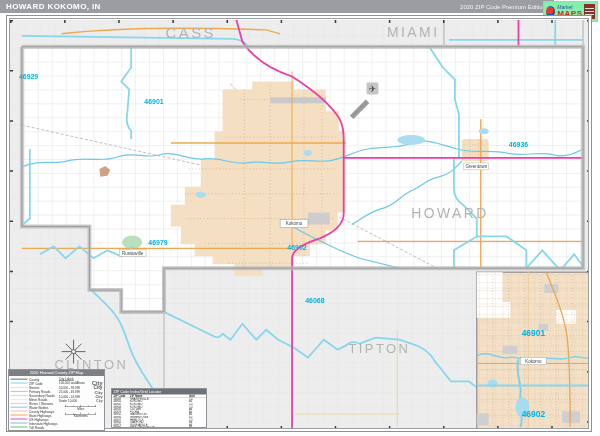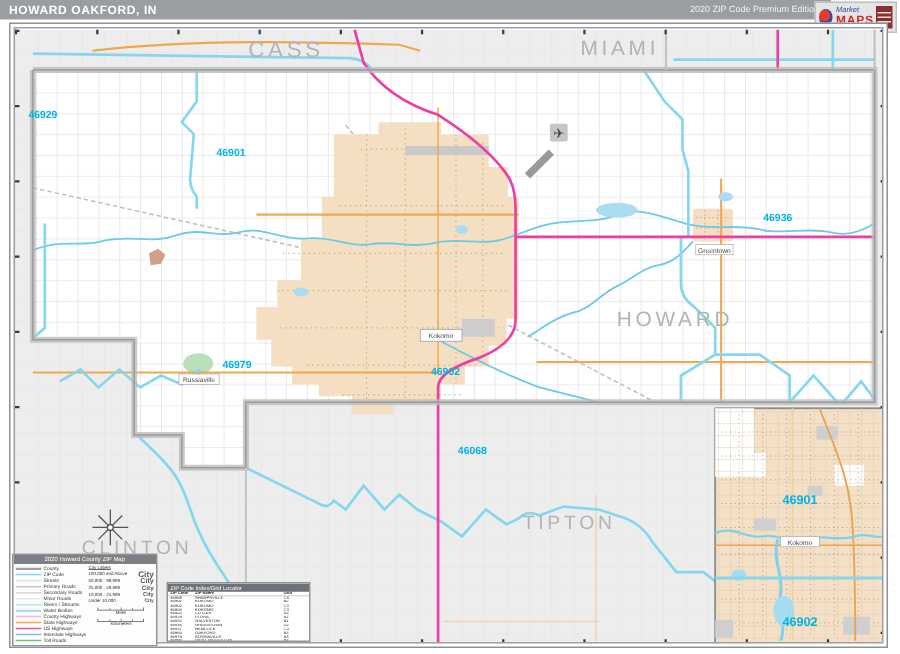--- a/index.html
+++ b/index.html
@@ -4,21 +4,21 @@
 <style>
   html,body{margin:0;padding:0;}
   body{width:600px;height:436px;background:#fff;position:relative;overflow:hidden;
        font-family:"Liberation Sans",sans-serif;}
   
   .hdr{position:absolute;left:0;top:0;width:554px;height:13px;background:#9a9ea2;
        display:flex;align-items:center;justify-content:space-between;}
   .hdr-title{color:#fff;font-size:8px;font-weight:bold;letter-spacing:.4px;padding-left:6px;white-space:nowrap;}
   .hdr-edition{color:#f2f2f2;font-size:6px;padding-right:8px;white-space:nowrap;}
   
-  .logo{position:absolute;right:2px;top:1px;width:55px;height:21px;background:#e5e5e5;
+  .logo{position:absolute;right:2px;top:1px;width:55px;height:21px;background:#86efac;
         border:1px solid #c0c0c0;display:flex;align-items:center;gap:2px;padding:0 2px;box-sizing:border-box;}
   .logo-burst{width:11px;height:11px;border-radius:50%;
         background:radial-gradient(circle at 40% 40%, #e8392f 0 45%, #2b4ea2 46% 70%, #e8392f 71%);}
   .logo-words{display:flex;flex-direction:column;line-height:1;}
   .logo-script{font-size:5px;color:#2b4ea2;font-style:italic;}
   .logo-brand{font-size:8px;font-weight:bold;color:#d22828;letter-spacing:.5px;}
   .logo-box{width:12px;height:15px;background:#8a2f2f;display:flex;flex-direction:column;
         justify-content:center;gap:1.5px;padding:1px;box-sizing:border-box;margin-left:auto;}
   .logo-box i{display:block;height:1.5px;background:#e9e2d2;}
   
@@ -61,21 +61,21 @@
   .zt-head span,.zt-row span{font-size:5.5px;color:#222;line-height:5.2px;white-space:nowrap;overflow:hidden;}
   .zt-row{display:flex;}
   .c-zip{width:36px;flex:none;padding-left:3px;box-sizing:border-box;}
   .c-name{width:118px;flex:none;}
   .c-grid{width:28px;flex:none;}
 </style>
 </head>
 <body>
 
 <div class="hdr">
-  <span class="hdr-title">HOWARD OAKFORD, IN</span>
+  <span class="hdr-title">HOWARD KOKOMO, IN</span>
   <span class="hdr-edition">2020 ZIP Code Premium Edition</span>
 </div>
 
 <div class="logo">
   <span class="logo-burst"></span>
   <span class="logo-words">
     <span class="logo-script">Market</span>
     <span class="logo-brand">MAPS</span>
   </span>
   <span class="logo-box">

